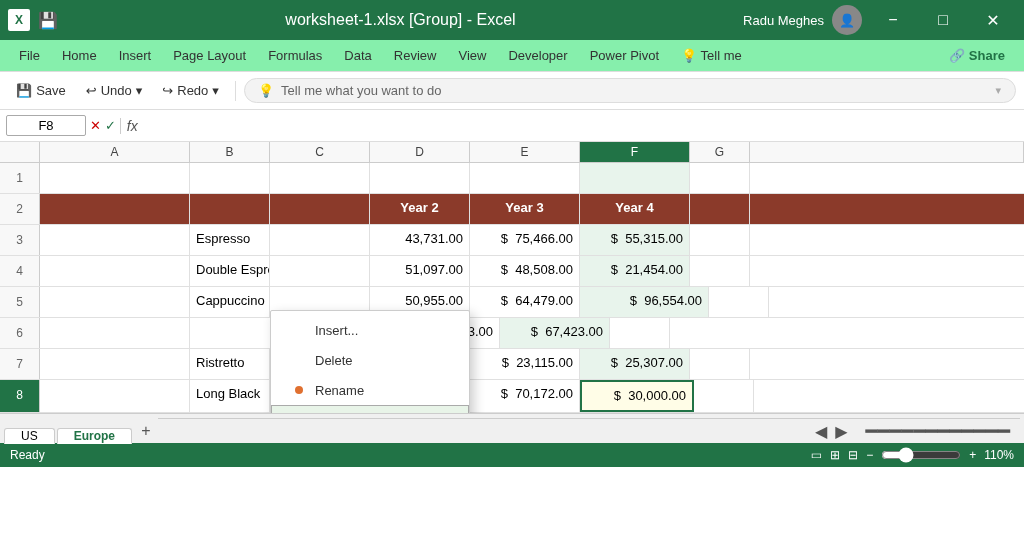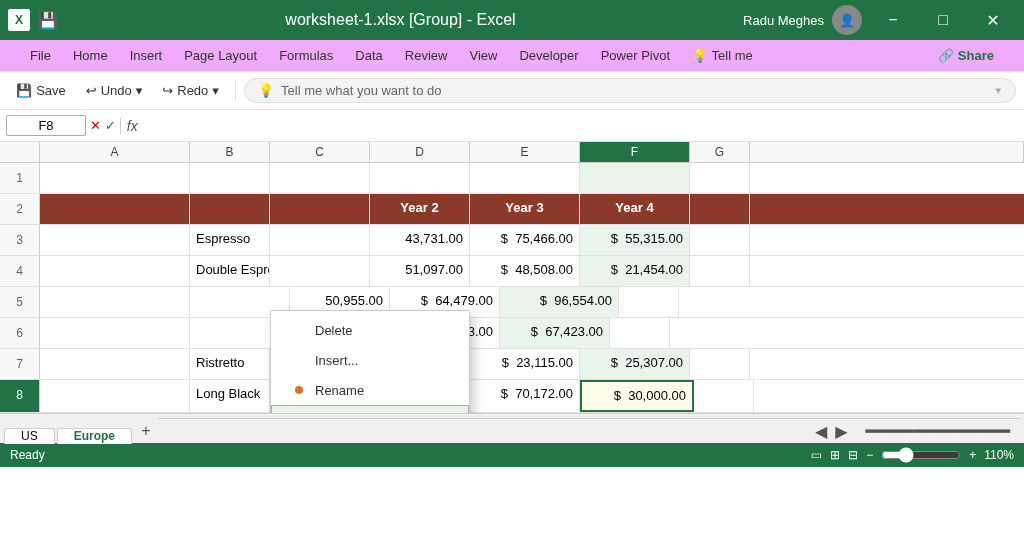--- a/index.html
+++ b/index.html
@@ -26,26 +26,26 @@
     }
     .title-bar-title { flex: 1; text-align: center; font-size: 16px; }
     .title-bar-controls { display: flex; gap: 4px; }
     .title-bar-btn { width: 46px; height: 30px; display: flex; align-items: center; justify-content: center; cursor: pointer; color: white; font-size: 16px; border-radius: 2px; }
     .save-icon { color: white; font-size: 16px; cursor: pointer; }
     .user-avatar { width: 30px; height: 30px; border-radius: 50%; background: #888; overflow: hidden; display: flex; align-items: center; justify-content: center; }
     .user-name { font-size: 13px; color: white; }
 
     
     .menu-bar {
-      background: #f0abfc;
+      background: #86efac;
       border-bottom: 1px solid #ddd;
       height: 32px;
       display: flex;
       align-items: center;
-      padding: 0 20px;
+      padding: 0 9px;
       gap: 2px;
     }
     .menu-item {
       padding: 4px 10px;
       cursor: pointer;
       border-radius: 2px;
       font-size: 13px;
       color: #333;
     }
 
@@ -332,24 +332,25 @@
     <div class="cell dollar" style="width:100px;">51,097.00</div>
     <div class="cell dollar" style="width:110px;">$ &nbsp;48,508.00</div>
     <div class="cell dollar selected-col" style="width:110px;">$ &nbsp;21,454.00</div>
     <div class="cell" style="width:60px;"></div>
     <div style="flex:1;"></div>
   </div>
 
   <div class="grid-row">
     <div class="row-num">5</div>
     <div class="cell" style="width:150px;"></div>
+    <div class="cell" style="width:80px;">Cappuccino</div>
     <div class="cell" style="width:100px;"></div>
     <div class="cell dollar" style="width:100px;">50,955.00</div>
     <div class="cell dollar" style="width:110px;">$ &nbsp;64,479.00</div>
-    <div class="cell dollar selected-col" style="width:119px;">$ &nbsp;96,554.00</div>
+    <div class="cell dollar selected-col" style="width:129px;">$ &nbsp;96,554.00</div>
     <div class="cell" style="width:60px;"></div>
     <div style="flex:1;"></div>
   </div>
 
   <div class="grid-row">
     <div class="row-num">6</div>
     <div class="cell" style="width:150px;"></div>
     <div class="cell" style="width:100px;"></div>
     <div class="cell dollar" style="width:100px;">58,435.00</div>
     <div class="cell dollar" style="width:110px;text-align:right;">$ &nbsp;28,203.00</div>
@@ -378,25 +379,25 @@
     <div class="cell dollar" style="width:100px;">73,621.00</div>
     <div class="cell dollar" style="width:110px;">$ &nbsp;70,172.00</div>
     <div class="cell dollar active-cell" style="width:114px; background:#fffde7;">$ &nbsp;30,000.00</div>
     <div class="cell" style="width:60px;"></div>
     <div style="flex:1;"></div>
   </div>
 
   <div class="context-menu">
     <div class="ctx-item">
       <span class="ctx-icon"></span>
-      <span>Delete</span>
+      <span>Insert...</span>
     </div>
     <div class="ctx-item">
       <span class="ctx-icon"></span>
-      <span>Insert...</span>
+      <span>Delete</span>
     </div>
     <div class="ctx-item">
       <span class="ctx-icon">
           <span class="orange-dot"></span>
         </span>
       <span>Rename</span>
     </div>
     <div class="ctx-item highlighted">
       
       

